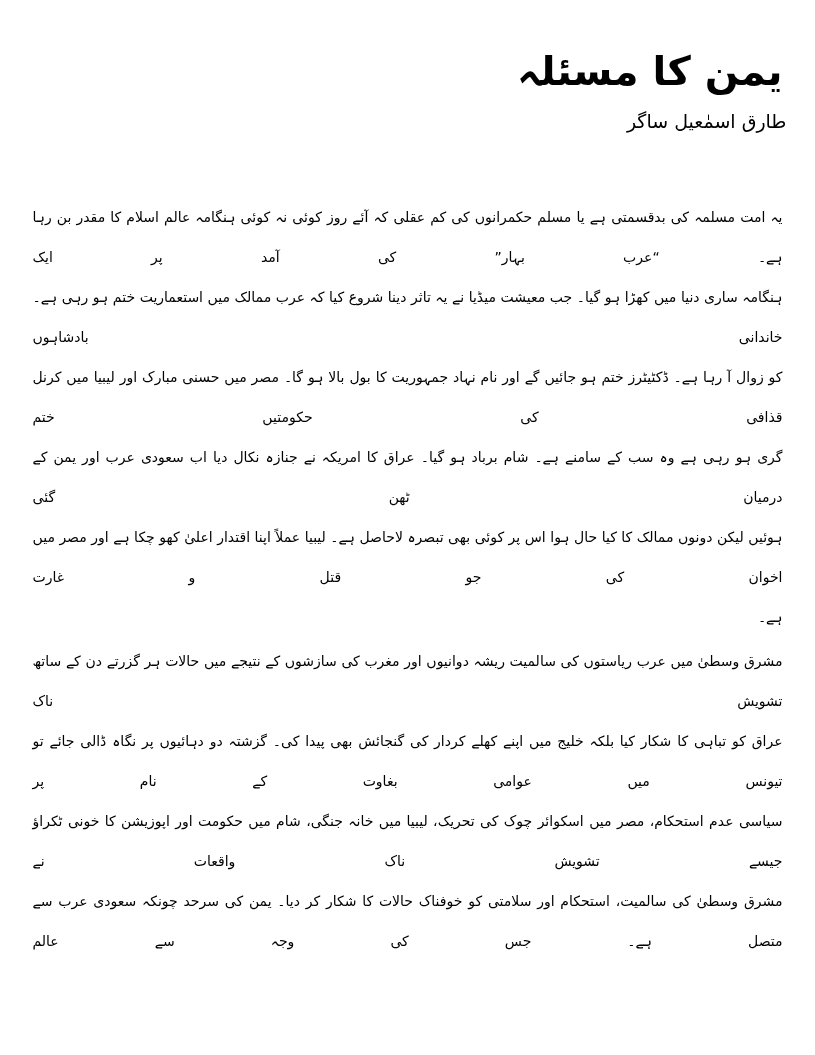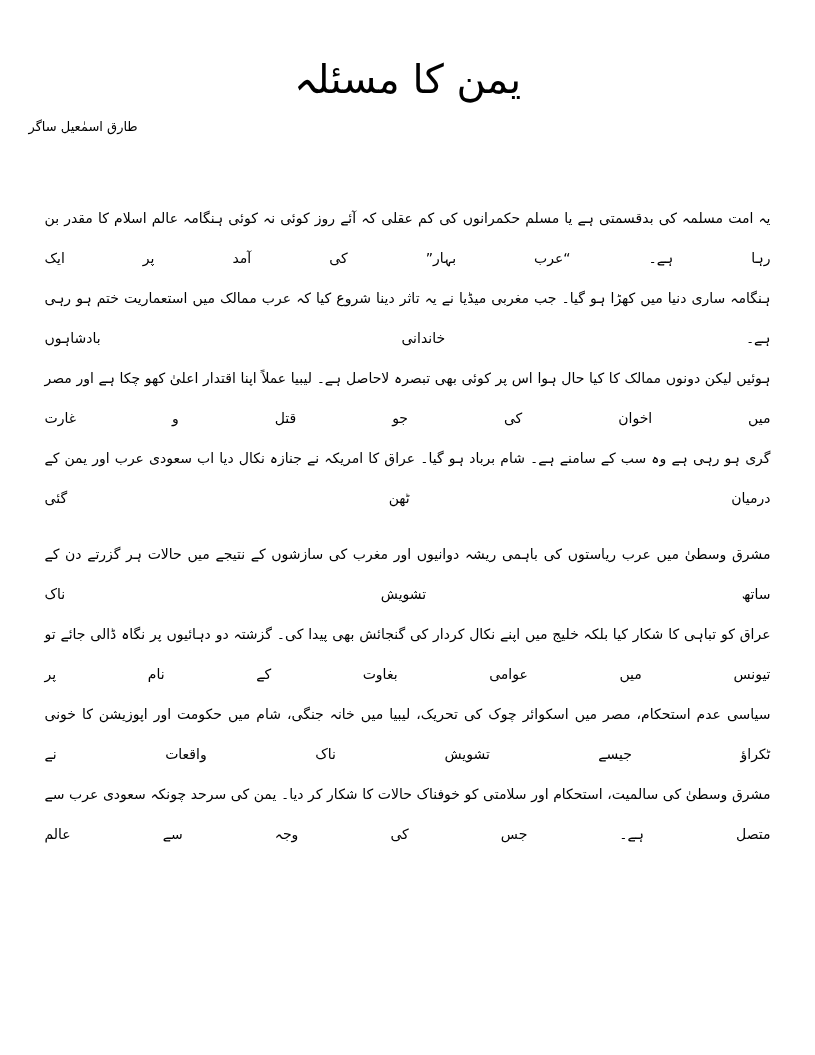--- a/index.html
+++ b/index.html
@@ -14,38 +14,37 @@
     font-family: "DejaVu Sans", sans-serif;
     color: #000000;
   }
   .page {
     width: 758px;
     margin: 0 auto;
     padding-top: 40px;
     direction: rtl;
   }
   .doc-title {
-    text-align: center;
     font-size: 40px;
-    font-weight: normal;
+    font-weight: bold;
     line-height: 1.35;
-    margin: 12px;
+    margin: 4px;
   }
   .doc-author {
-    text-align: left;
-    font-size: 13px;
+    text-align: right;
+    font-size: 19px;
     line-height: 1.4;
     margin-top: 10px;
   }
   .content {
     margin-top: 62px;
     font-size: 14px;
   }
   .para {
-    margin: 16px;
+    margin: 4px;
   }
   .line {
     line-height: 40px;
     text-align: justify;
     text-align-last: justify;
     word-break: normal;
   }
   .line.para-end {
     text-align-last: right;
   }
@@ -56,27 +55,29 @@
 <div class="page">
 
   <h1 class="doc-title">یمن کا مسئلہ</h1>
 
   <div class="doc-author">طارق اسمٰعیل ساگر</div>
 
   <div class="content">
 
     <div class="para">
       <div class="line">یہ امت مسلمہ کی بدقسمتی ہے یا مسلم حکمرانوں کی کم عقلی کہ آئے روز کوئی نہ کوئی ہنگامہ عالم اسلام کا مقدر بن رہا ہے۔ “عرب بہار” کی آمد پر ایک</div>
-      <div class="line">ہنگامہ ساری دنیا میں کھڑا ہو گیا۔ جب مغربی میڈیا نے یہ تاثر دینا شروع کیا کہ عرب ممالک میں استعماریت ختم ہو رہی ہے۔ خاندانی بادشاہوں</div>
+      <div class="line">ہنگامہ ساری دنیا میں کھڑا ہو گیا۔ جب معیشت میڈیا نے یہ تاثر دینا شروع کیا کہ عرب ممالک میں استعماریت ختم ہو رہی ہے۔ خاندانی بادشاہوں</div>
+      <div class="line">کو زوال آ رہا ہے۔ ڈکٹیٹرز ختم ہو جائیں گے اور نام نہاد جمہوریت کا بول بالا ہو گا۔ مصر میں حسنی مبارک اور لیبیا میں کرنل قذافی کی حکومتیں ختم</div>
+      <div class="line">گری ہو رہی ہے وہ سب کے سامنے ہے۔ شام برباد ہو گیا۔ عراق کا امریکہ نے جنازہ نکال دیا اب سعودی عرب اور یمن کے درمیان ٹھن گئی</div>
       <div class="line">ہوئیں لیکن دونوں ممالک کا کیا حال ہوا اس پر کوئی بھی تبصرہ لاحاصل ہے۔ لیبیا عملاً اپنا اقتدار اعلیٰ کھو چکا ہے اور مصر میں اخوان کی جو قتل و غارت</div>
-      <div class="line">گری ہو رہی ہے وہ سب کے سامنے ہے۔ شام برباد ہو گیا۔ عراق کا امریکہ نے جنازہ نکال دیا اب سعودی عرب اور یمن کے درمیان ٹھن گئی</div>
+      <div class="line para-end">ہے۔</div>
     </div>
 
     <div class="para">
-      <div class="line">مشرق وسطیٰ میں عرب ریاستوں کی باہمی ریشہ دوانیوں اور مغرب کی سازشوں کے نتیجے میں حالات ہر گزرتے دن کے ساتھ تشویش ناک</div>
-      <div class="line">عراق کو تباہی کا شکار کیا بلکہ خلیج میں اپنے نکال کردار کی گنجائش بھی پیدا کی۔ گزشتہ دو دہائیوں پر نگاہ ڈالی جائے تو تیونس میں عوامی بغاوت کے نام پر</div>
+      <div class="line">مشرق وسطیٰ میں عرب ریاستوں کی سالمیت ریشہ دوانیوں اور مغرب کی سازشوں کے نتیجے میں حالات ہر گزرتے دن کے ساتھ تشویش ناک</div>
+      <div class="line">عراق کو تباہی کا شکار کیا بلکہ خلیج میں اپنے کھلے کردار کی گنجائش بھی پیدا کی۔ گزشتہ دو دہائیوں پر نگاہ ڈالی جائے تو تیونس میں عوامی بغاوت کے نام پر</div>
       <div class="line">سیاسی عدم استحکام، مصر میں اسکوائر چوک کی تحریک، لیبیا میں خانہ جنگی، شام میں حکومت اور اپوزیشن کا خونی ٹکراؤ جیسے تشویش ناک واقعات نے</div>
       <div class="line">مشرق وسطیٰ کی سالمیت، استحکام اور سلامتی کو خوفناک حالات کا شکار کر دیا۔ یمن کی سرحد چونکہ سعودی عرب سے متصل ہے۔ جس کی وجہ سے عالم</div>
 
     </div>
 
   </div>
 </div>
 
 </body></html>

